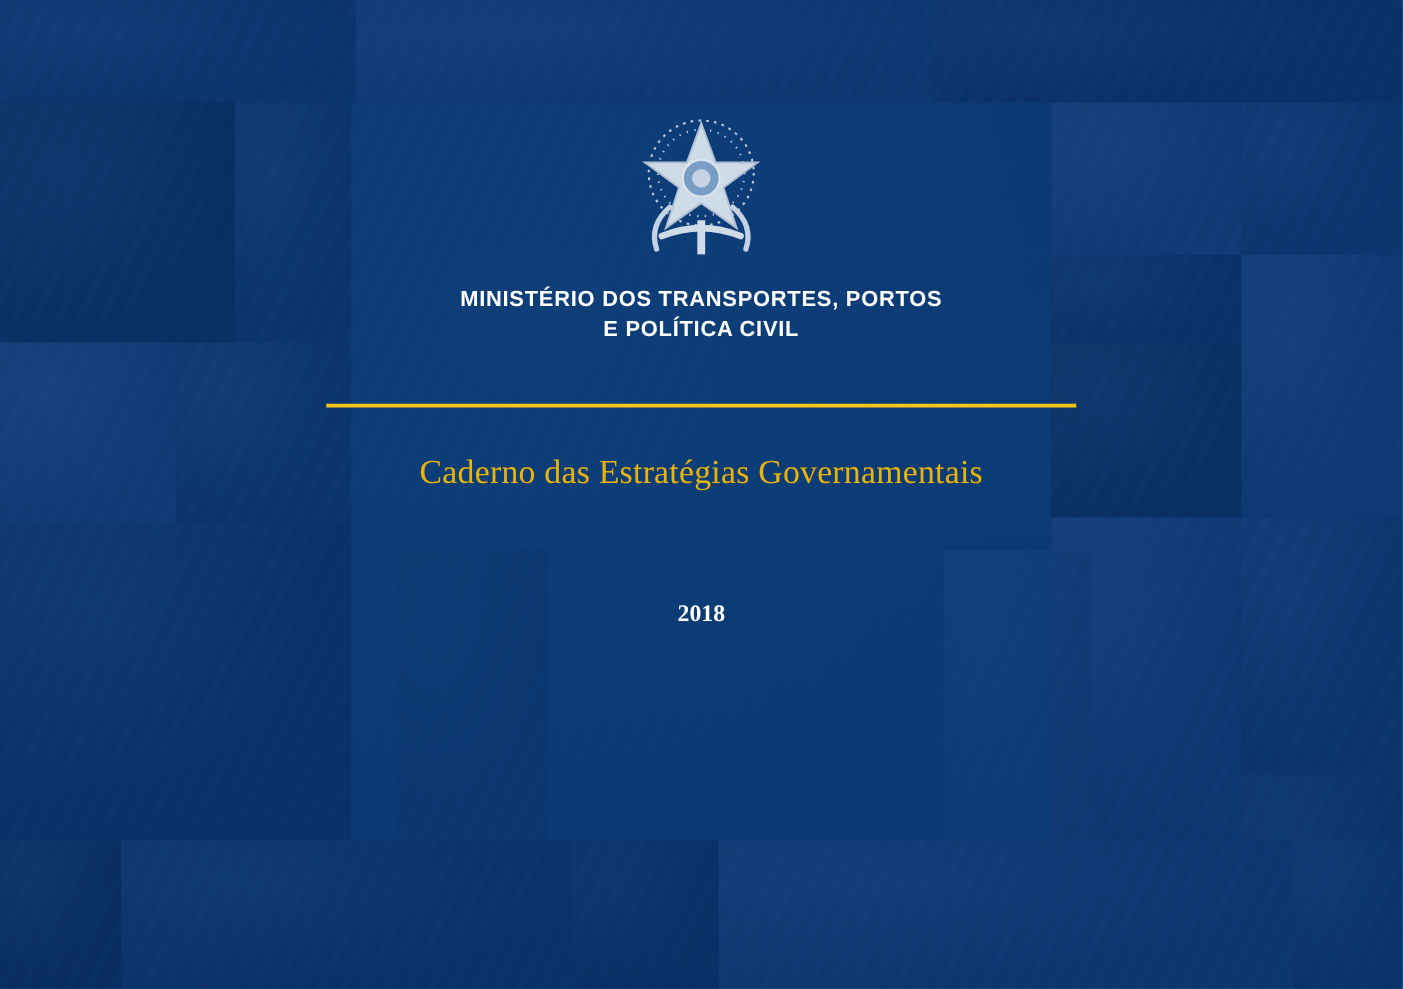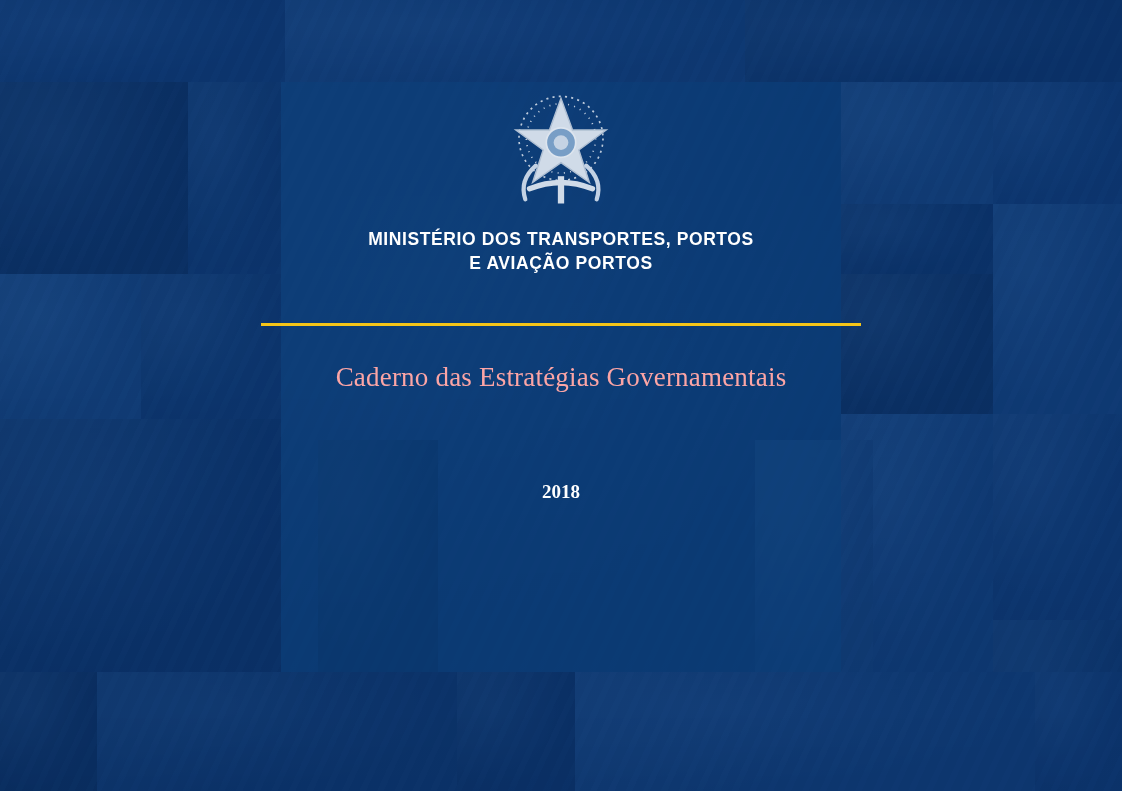--- a/index.html
+++ b/index.html
@@ -110,21 +110,21 @@
 
   .rule {
     margin-top: 48px;
     width: 600px;
     height: 3px;
     background: #f5c518;
   }
 
   .subtitle {
     margin-top: 36px;
-    color: #fca5a5;
+    color: #eab308;
     font-family: "Liberation Serif", serif;
     font-size: 27px;
     letter-spacing: .2px;
   }
 
   .year {
     margin-top: 88px;
     color: #ffffff;
     font-family: "Liberation Serif", serif;
     font-size: 19px;
@@ -189,21 +189,21 @@
 
       <rect x="57" y="84" width="6" height="26" fill="#dbe4ef"></rect>
       <path d="M30 96 Q60 84 90 96" stroke="#dbe4ef" stroke-width="5" fill="none" stroke-linecap="round"></path>
 
       <path d="M36 74 Q20 88 26 106" stroke="#cddaea" stroke-width="4" fill="none" stroke-linecap="round"></path>
       <path d="M84 74 Q100 88 94 106" stroke="#cddaea" stroke-width="4" fill="none" stroke-linecap="round"></path>
     </svg>
 
     <div class="ministry">
       <div>MINISTÉRIO DOS TRANSPORTES, PORTOS</div>
-      <div>E AVIAÇÃO PORTOS</div>
+      <div>E POLÍTICA CIVIL</div>
     </div>
 
 
     <div class="rule"></div>
 
     <div class="subtitle">Caderno das Estratégias Governamentais</div>
 
     <div class="year">2018</div>
   </div>
 </div>

